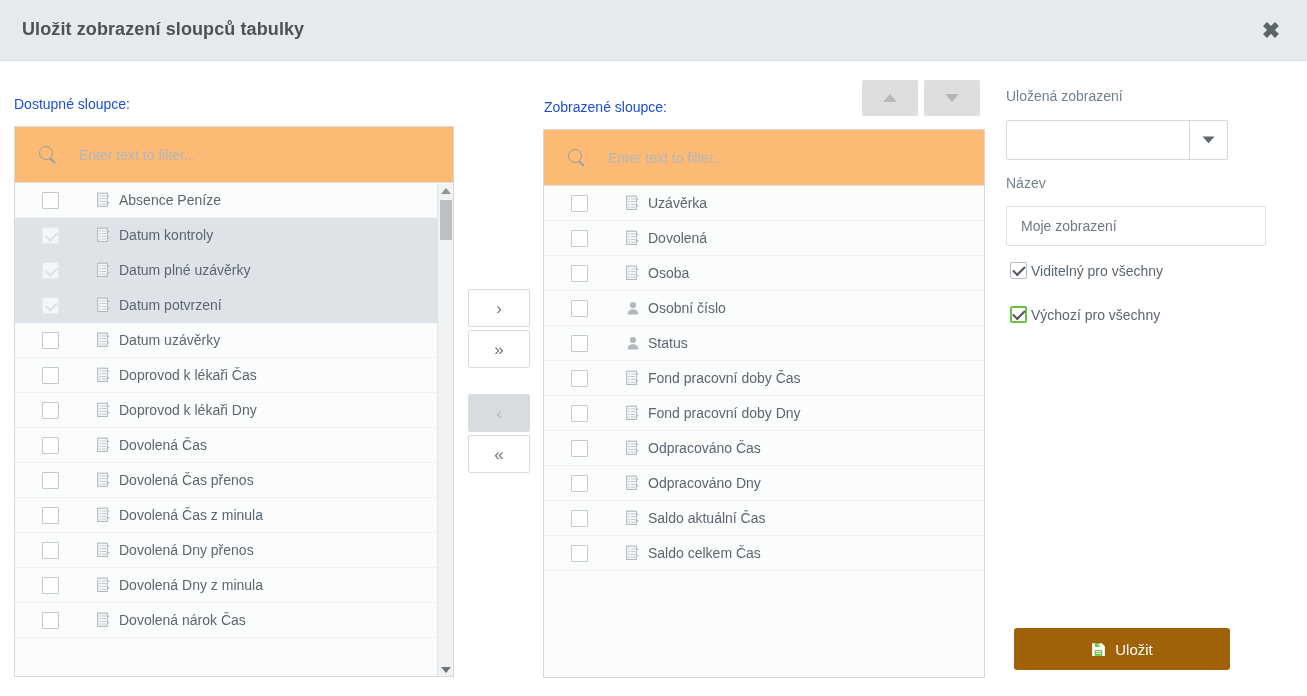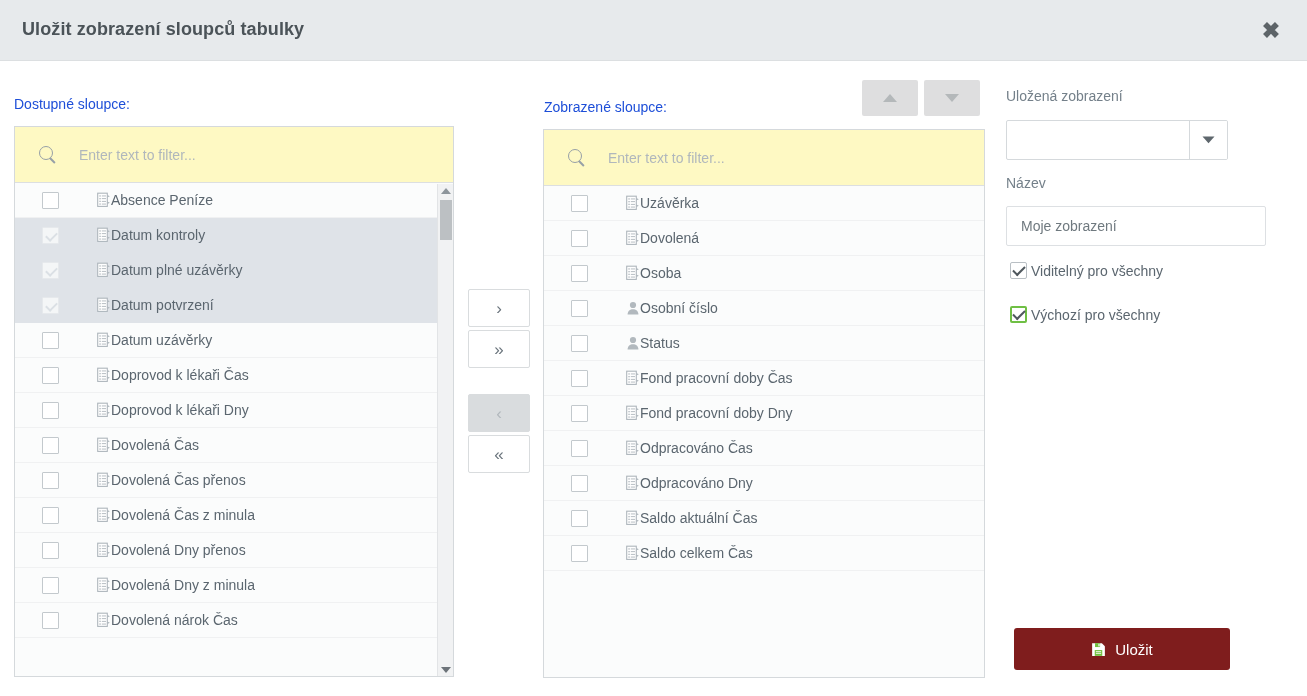--- a/index.html
+++ b/index.html
@@ -47,21 +47,21 @@
     border: 1px solid #d5d9dc;
     background: #fbfcfc;
     overflow: hidden;
   }
   #list-available { left: 14px; top: 126px; width: 440px; height: 551px; }
   #list-shown     { left: 543px; top: 129px; width: 442px; height: 549px; }
 
   .filter-bar {
     position: relative;
     height: 56px;
-    background: #fef9c3;
+    background: #fdba74;
     border-bottom: 1px solid #dcdfe1;
     display: flex; align-items: center;
   }
   .search-ico {
     width: 18px; height: 18px; margin-left: 24px; flex: 0 0 auto;
     position: relative;
   }
   .search-ico::before {
     content: ""; position: absolute; left: 0; top: 0;
     width: 12px; height: 12px; border: 1.6px solid #97a0a7;
@@ -101,21 +101,21 @@
   .cb.on::after {
     content: ""; position: absolute;
     left: 3px; top: 4px; width: 9px; height: 5px;
     border-left: 2px solid #5b666f; border-bottom: 2px solid #5b666f;
     transform: rotate(-45deg);
   }
   .row.sel .cb.on::after { border-color: #dbe0e5; }
 
   .row-ico { flex: 0 0 auto; margin-left: 38px; width: 14px; height: 16px; }
   .row-label {
-    font-size: 14px; color: #5b666f; white-space: nowrap;
+    margin-left: 8px; font-size: 14px; color: #5b666f; white-space: nowrap;
   }
 
   
   .sbar {
     position: absolute; right: 0; top: 57px;
     width: 16px; height: 493px;
     background: #f1f2f3; border-left: 1px solid #e2e4e6;
     cursor: pointer;
   }
   .sbar .arr {
@@ -221,21 +221,21 @@
     border-left: 2.2px solid #50585e; border-bottom: 2.2px solid #50585e;
     transform: rotate(-45deg);
   }
   .bigcb.green.on::after { left: 1px; top: 2px; }
   .chk-text { margin-left: 4px; font-size: 14px; color: #5b666f; }
 
   
   #save-button {
     position: absolute; left: 1014px; top: 628px;
     width: 216px; height: 42px;
-    background: #7f1d1d; border: 0; border-radius: 3px;
+    background: #a16207; border: 0; border-radius: 3px;
     display: flex; align-items: center; justify-content: center;
     cursor: pointer; color: #ffffff;
     font-family: "Liberation Sans", sans-serif;
     font-size: 15px;
   }
   #save-button .save-ico { margin-right: 9px; display: flex; }
   #save-button .save-label { font-size: 15px; }
 </style>
 </head>
 <body>

